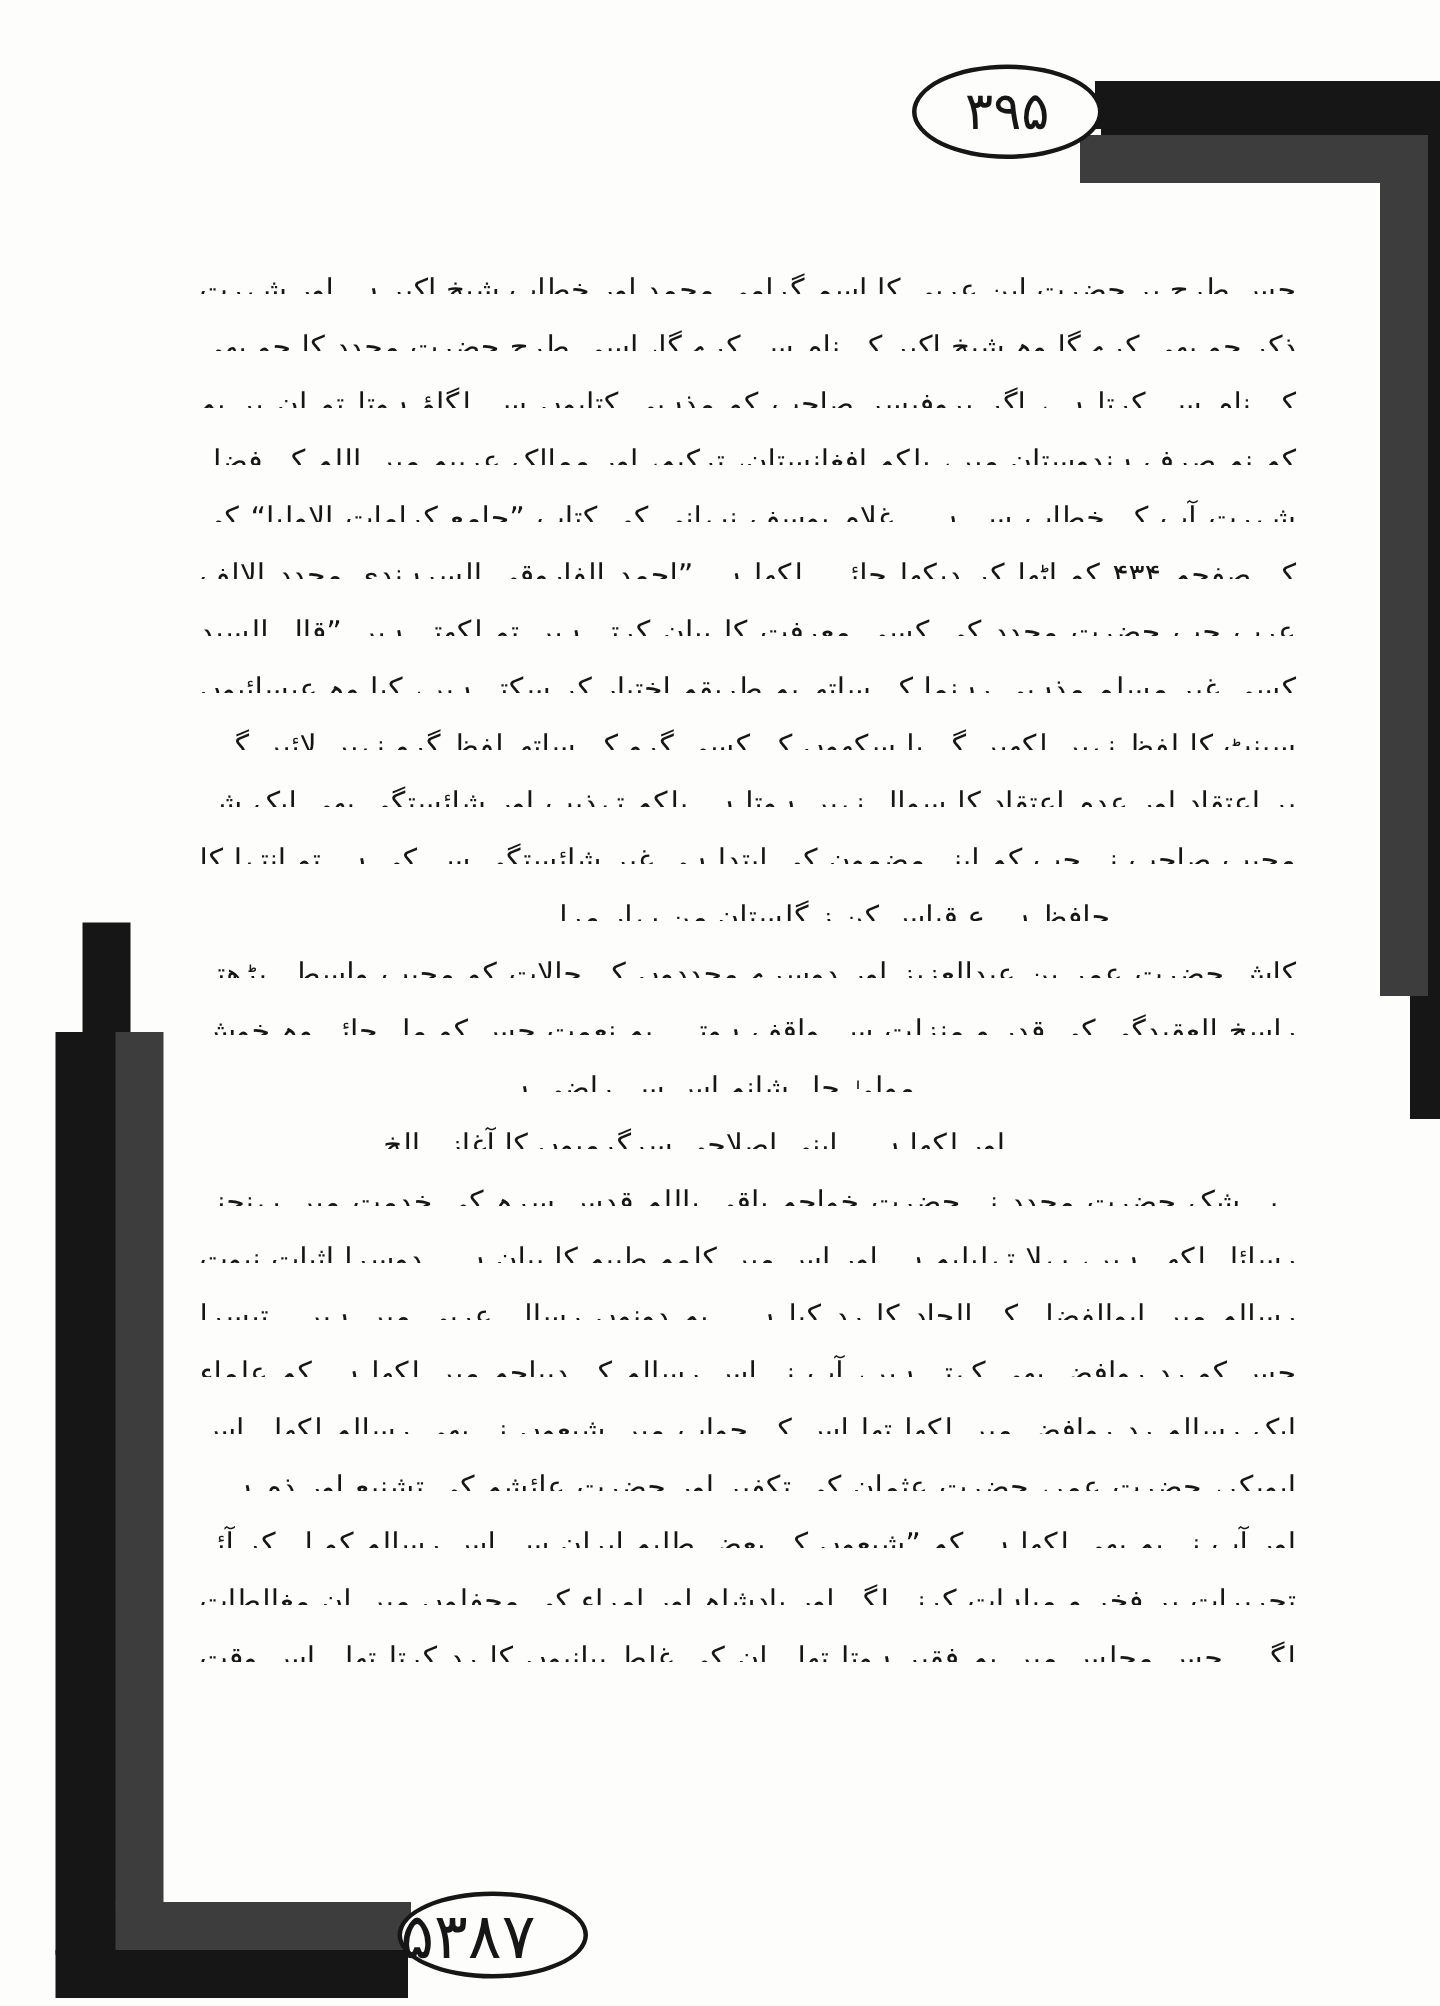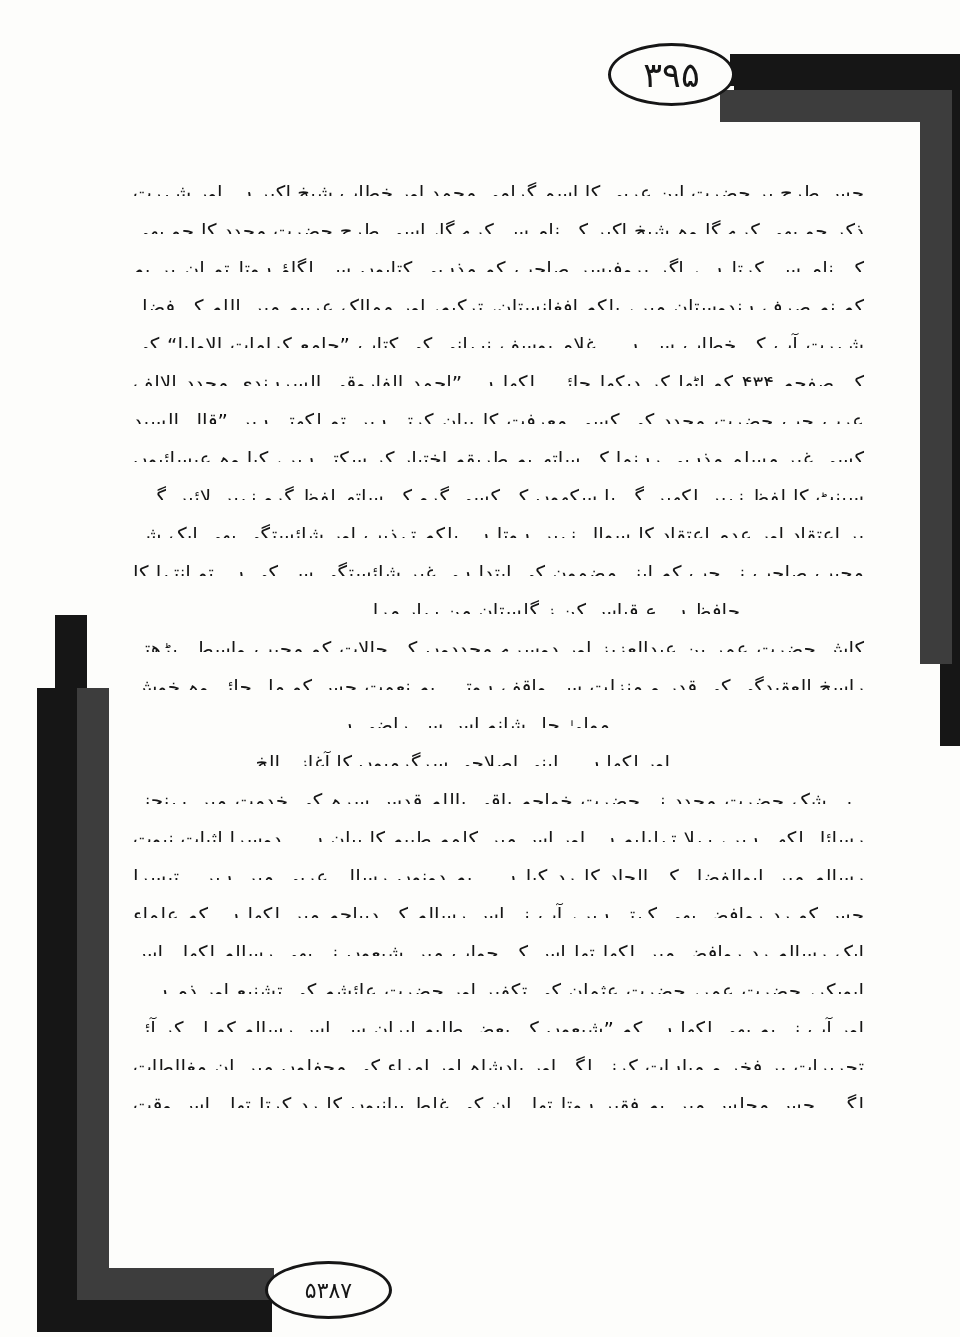--- a/index.html
+++ b/index.html
@@ -20,21 +20,21 @@
     border: 3px solid var(--ink);
     border-radius: 50%;
     display: flex;
     align-items: center;
     justify-content: center;
     color: var(--ink);
     background: var(--paper);
     z-index: 3;
   }
   .badge-top  { left: 592px; top: 27px;  width: 127px; height: 63px; font-size: 35px; }
-  .badge-bottom { left: 249px; top: 1245px; width: 127px; height: 58px; font-size: 22px; }
+  .badge-bottom { left: 249px; top: 1245px; width: 127px; height: 58px; font-size: 42px; justify-content: flex-end; }
 
   
   .seg { position: absolute; background: var(--ink); z-index: 1; }
   .seg.light { background: var(--ink-soft); }
 
   
   .tr-h1 { left: 714px; top: 38px;  width: 231px; height: 3px; }
   .tr-v1 { left: 942px; top: 38px;  width: 3px;  height: 615px; }
   .tr-h2 { left: 718px; top: 56px;  width: 208px; height: 2px; }
   .tr-v2 { left: 924px; top: 56px;  width: 2px;  height: 674px; }

